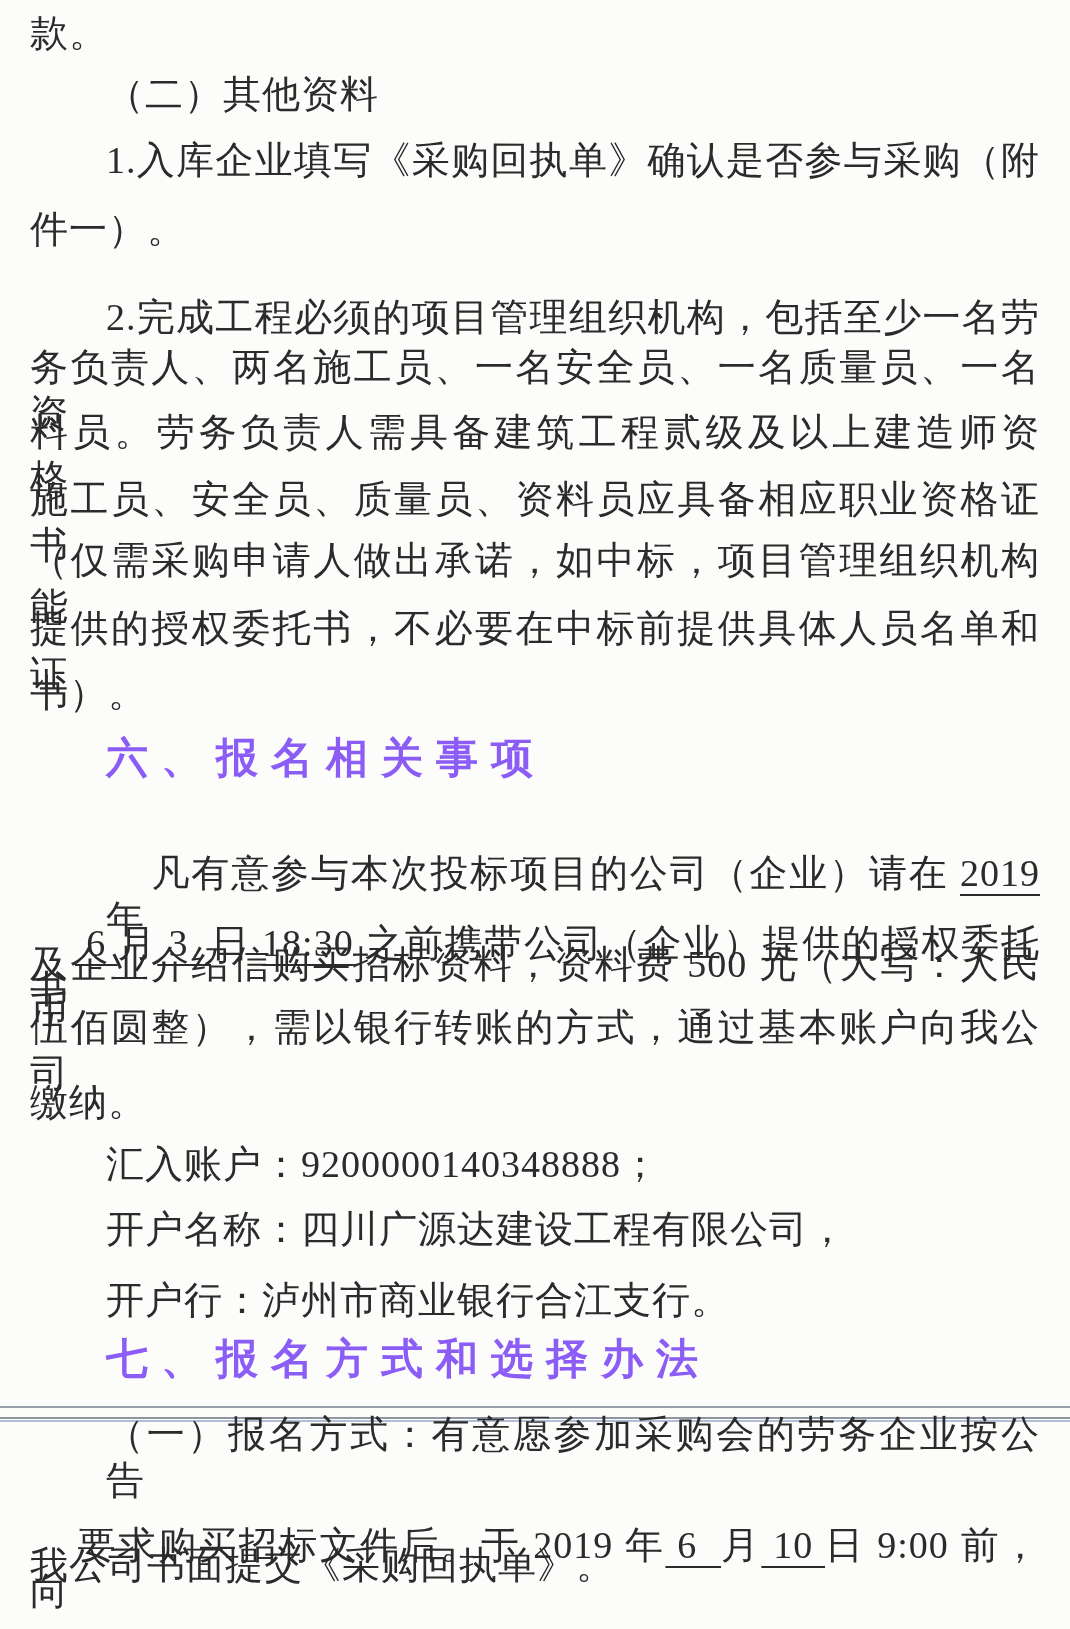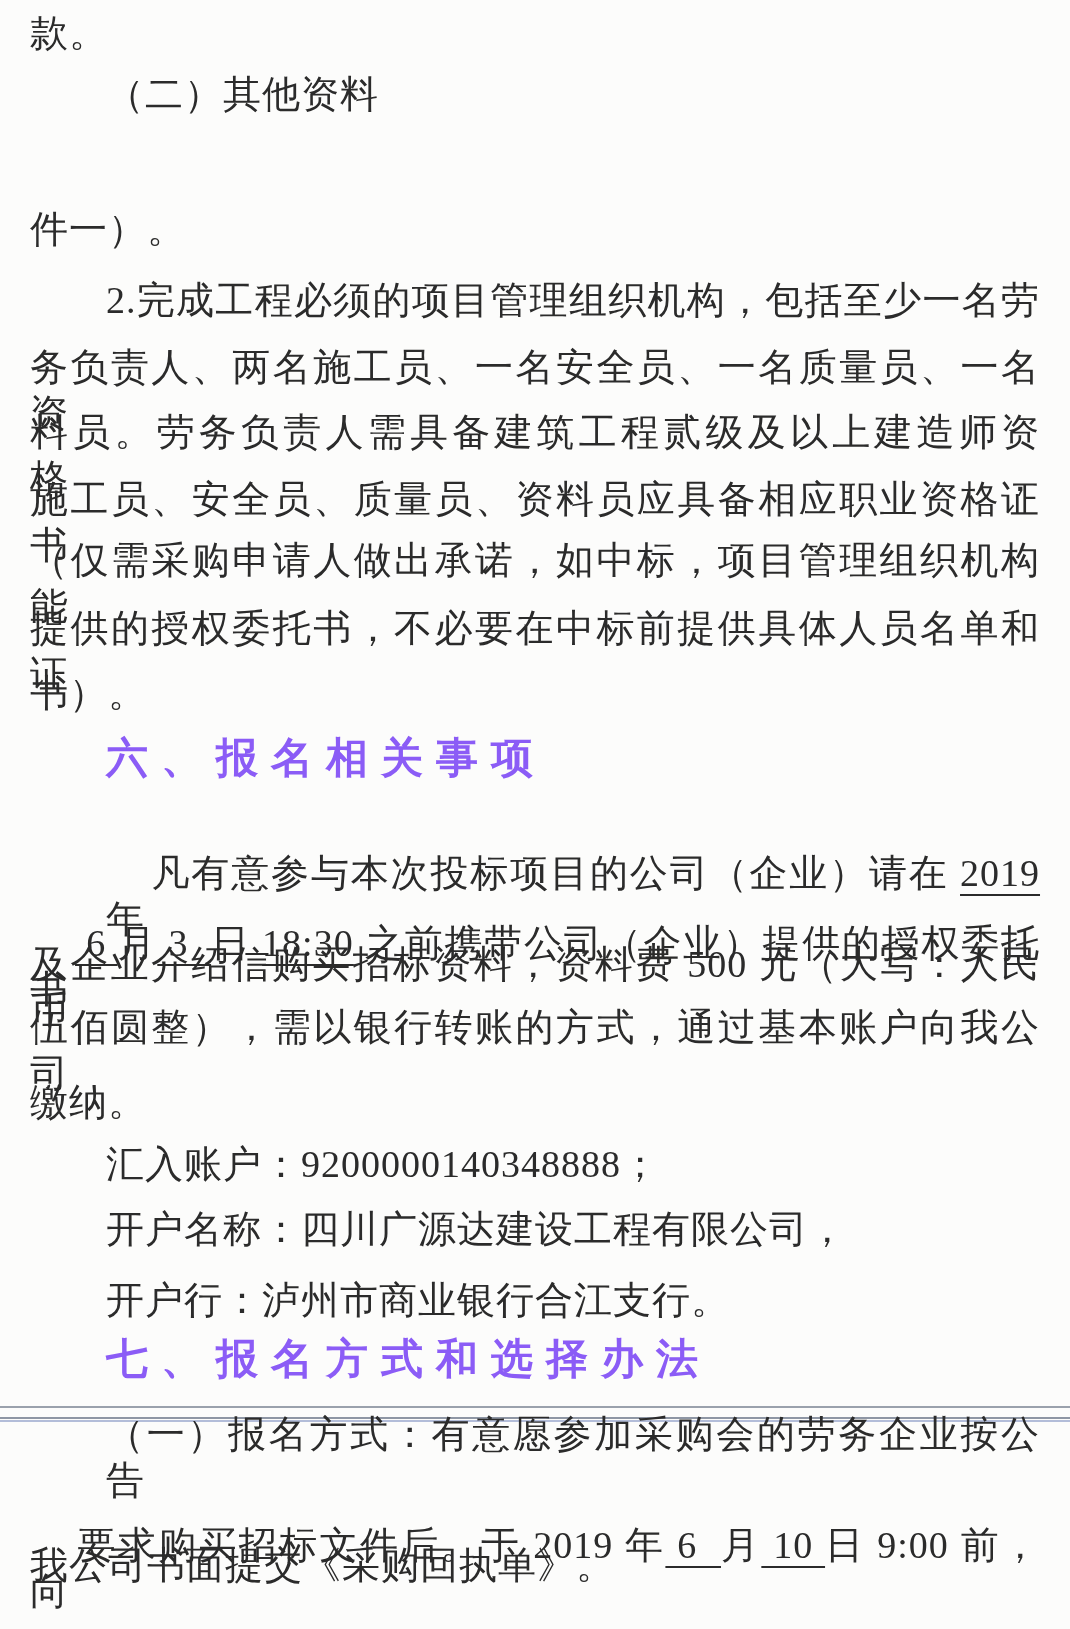--- a/index.html
+++ b/index.html
@@ -52,23 +52,24 @@
 <div class="page">
 
   <div class="scan-band band-a"></div>
   <div class="scan-band band-b"></div>
   <div class="scan-band band-c"></div>
 
   <div class="line" style="top:10px">款。</div>
 
   <div class="line ind" style="top:71px">（二）其他资料</div>
 
+  <div class="line ind fill" style="top:137px">1.入库企业填写《采购回执单》确认是否参与采购（附</div>
   <div class="line" style="top:206px">件一）。</div>
 
-  <div class="line ind fill" style="top:277px">2.完成工程必须的项目管理组织机构，包括至少一名劳</div>
+  <div class="line ind fill" style="top:294px">2.完成工程必须的项目管理组织机构，包括至少一名劳</div>
   <div class="line fill" style="top:344px">务负责人、两名施工员、一名安全员、一名质量员、一名资</div>
   <div class="line fill" style="top:409px">料员。劳务负责人需具备建筑工程贰级及以上建造师资格，</div>
   <div class="line fill" style="top:476px">施工员、安全员、质量员、资料员应具备相应职业资格证书</div>
   <div class="line fill" style="top:537px">（仅需采购申请人做出承诺，如中标，项目管理组织机构能</div>
   <div class="line fill" style="top:605px">提供的授权委托书，不必要在中标前提供具体人员名单和证</div>
   <div class="line" style="top:670px">书）。</div>
 
   <div class="line head ind" style="top:735px">六、报名相关事项</div>
 
   <div class="line ind fill" style="top:804px">

